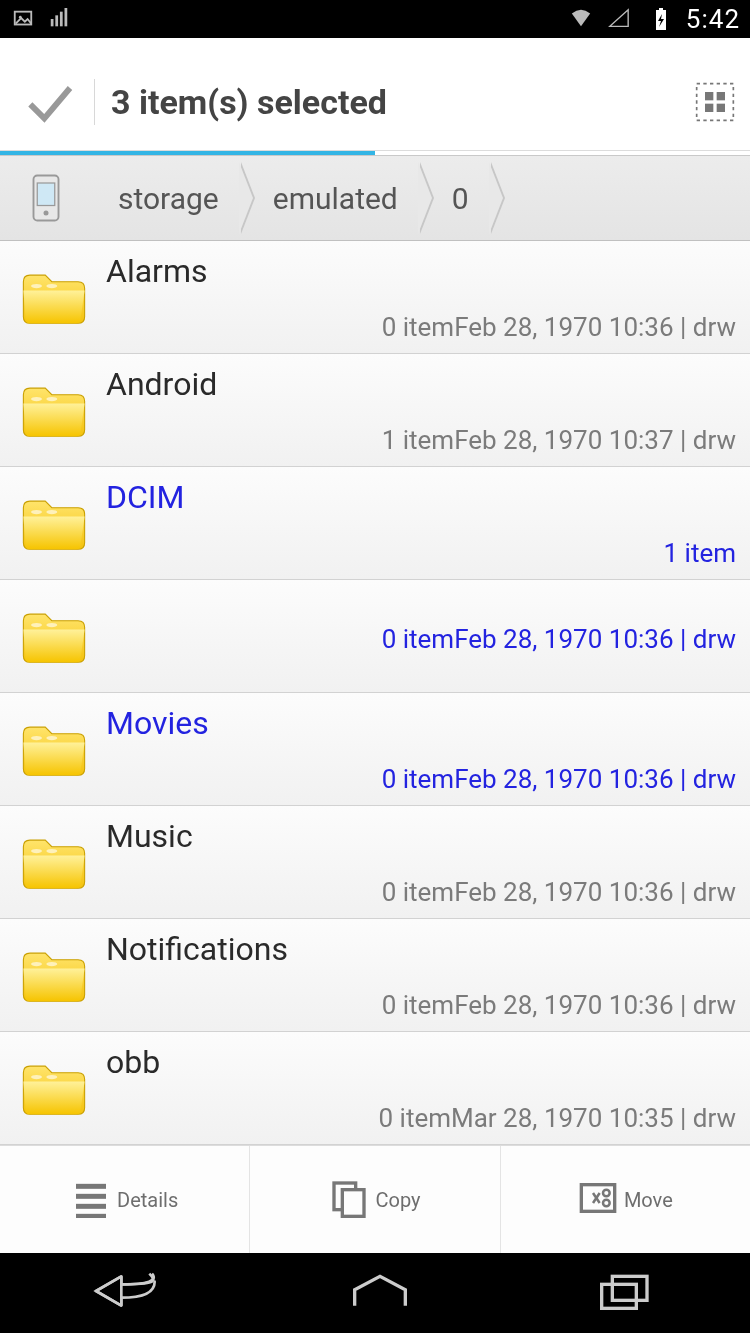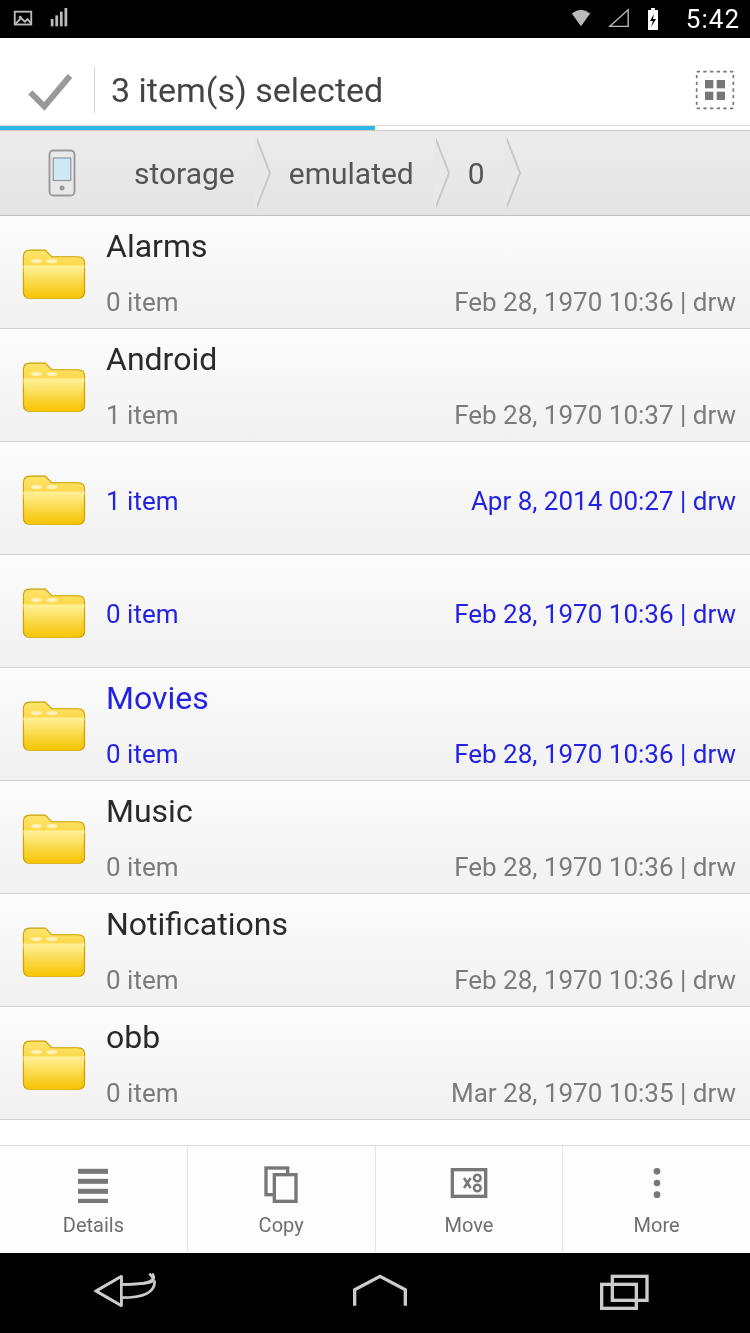--- a/index.html
+++ b/index.html
@@ -7,31 +7,32 @@
     width: 750px;
     height: 1333px;
     font-family: -apple-system, "Helvetica Neue", Roboto, Arial, sans-serif;
     background: #fff;
     overflow: hidden;
     position: relative;
   }
   
   .status-bar { background:#000; height:38px; color:#fff; display:flex; align-items:center; padding:0 10px; font-size:24px; }
   .status-bar .left-icons { display:flex; gap:10px; align-items:center; }
-  .status-bar .right-icons { margin-left:auto; display:flex; gap:12px; align-items:center; }
+  .status-bar .right-icons { margin-left:auto; display:flex; gap:12px; align-items:center;text-align:right; }
   .stat-ic { width:26px; height:22px; display:inline-block; }
   .clock-text { font-size:26px; letter-spacing:1px; margin-left:4px; }
 
   
   .selection-bar {
-    height: 88px;
+    height: 113px;
     border-bottom: 1px solid #dcdcdc;
     display:flex; align-items:center;
     padding:16px 10px 0 4px;
     position: relative;
+    font-weight: bold;
   }
   .checkmark-box {
     width:90px; height:100%;
     display:flex; align-items:center; justify-content:center;
   }
   .divider-v { width:1px; height:46px; background:#d8d8d8; margin-right:16px; }
   .selection-title { font-size:34px; color:#444; }
   .select-all-btn {
     margin-left:auto;
     width:50px; height:50px;
@@ -43,21 +44,21 @@
   }
 
   
   .breadcrumb {
     height: 86px;
     display:flex;
     align-items:flex-end;
     background: linear-gradient(#ececec,#e4e4e4);
     border-top:1px solid #c9c9c9;
     border-bottom:1px solid #c0c0c0;
-    padding-left:20px;
+    padding-left:4px;
   }
   .bc-phone {
     width:84px; height:100%;
     display:flex; align-items:center; justify-content:center;
     position:relative;
   }
   .bc-seg {
     position:relative;
     padding: 0 24px 0 30px;
     font-size:30px;
@@ -103,39 +104,39 @@
     width:96px; height:100%;
     display:flex; align-items:center; justify-content:center;
   }
   .file-row .content {
     flex:1; display:flex; flex-direction:column; justify-content:center;
     padding-left:4px;
     gap:16px;
   }
   .file-row .name { font-size:32px; color:#2a2a2a; line-height:1.2;}
   .file-row .sub-row {
-    display:flex; justify-content:space-between;
+    display:flex; justify-content:flex-end;
     font-size:26px; color:#7b7b7b; margin-top:6px;
   }
   .file-row.selected .name,
   .file-row.selected .sub-row { color:#2323e0; }
   .file-row.selected .sub-row span { color:#2323e0; }
 
   
   .action-bar {
     position:absolute;
     bottom:80px;
     left:0; right:0;
     height:108px;
     display:flex;
     background:#fdfdfd;
     border-top:1px solid #dcdcdc;
   }
   .action-item {
-    flex:1; display:flex; flex-direction:column;
+    flex:1; display:flex; 
     align-items:center; justify-content:center;
     border-right:1px solid #e4e4e4;
     gap:6px;
   }
   .action-item:last-child { border-right:none; }
   .action-item .lbl { font-size:20px; color:#6e6e6e; }
 
   
   .nav-bar {
     position:absolute;
@@ -301,23 +302,23 @@
             <linearGradient id="g2" x1="0" y1="0" x2="0" y2="1">
               <stop offset="0" stop-color="#fff19a"></stop>
               <stop offset="1" stop-color="#f6c400"></stop>
             </linearGradient>
           </defs>
   <ellipse cx="16" cy="16" rx="5" ry="2" fill="#fff" opacity="0.6"></ellipse>
   <ellipse cx="30" cy="16" rx="5" ry="2" fill="#fff" opacity="0.6"></ellipse>
 </svg>
       </div>
     <div class="content">
+      <div class="name">DCIM</div>
       <div class="sub-row">
         <span>1 item</span>
-        <span>Apr 8, 2014 00:27 | drw</span>
       </div>
     </div>
     </div>
     <div class="file-row selected">
     <div class="icon-box">
         <svg viewBox="0 0 64 52" width="70" height="58">
   <path d="M4 12 Q4 6 10 6 L24 6 L30 12 L54 12 Q60 12 60 18 L60 44 Q60 50 54 50 L10 50 Q4 50 4 44 Z" fill="url(#g1)" stroke="#caa000" stroke-width="1"></path>
   <defs>
             <linearGradient id="g1" x1="0" y1="0" x2="0" y2="1">
               <stop offset="0" stop-color="#ffe46b"></stop>
@@ -485,30 +486,20 @@
     <span>
       <svg viewBox="0 0 24 24" width="40" height="40">
         <rect x="2" y="4" width="20" height="16" fill="none" stroke="#777" stroke-width="2"></rect>
         <circle cx="17" cy="9" r="2" fill="none" stroke="#777" stroke-width="1.5"></circle>
         <circle cx="17" cy="15" r="2" fill="none" stroke="#777" stroke-width="1.5"></circle>
         <line x1="13" y1="9" x2="9" y2="15" stroke="#777" stroke-width="1.5"></line>
         <line x1="13" y1="15" x2="9" y2="9" stroke="#777" stroke-width="1.5"></line>
       </svg>
     </span>
     <span class="lbl">Move</span>
-  </div>
-  <div class="action-item">
-    <span>
-      <svg viewBox="0 0 24 24" width="40" height="40">
-          <circle cx="12" cy="5" r="2" fill="#777"></circle>
-          <circle cx="12" cy="12" r="2" fill="#777"></circle>
-          <circle cx="12" cy="19" r="2" fill="#777"></circle>
-        </svg>
-    </span>
-    <span class="lbl">More</span>
   </div>
 </div>
 
 <div class="nav-bar">
   <span>
     <svg viewBox="0 0 60 30" width="90" height="40">
         <path d="M25 4 L6 15 L25 26 L25 20 Q50 20 50 8 Q50 20 25 20 L25 10 Z" fill="none" stroke="#ccc" stroke-width="2" stroke-linejoin="round"></path>
         <path d="M25 4 L6 15 L25 26" fill="none" stroke="#ccc" stroke-width="2"></path>
         <path d="M25 10 Q55 10 48 2" fill="none" stroke="#ccc" stroke-width="2"></path>
         <path d="M25 20 Q55 20 48 2" fill="none" stroke="none"></path>

